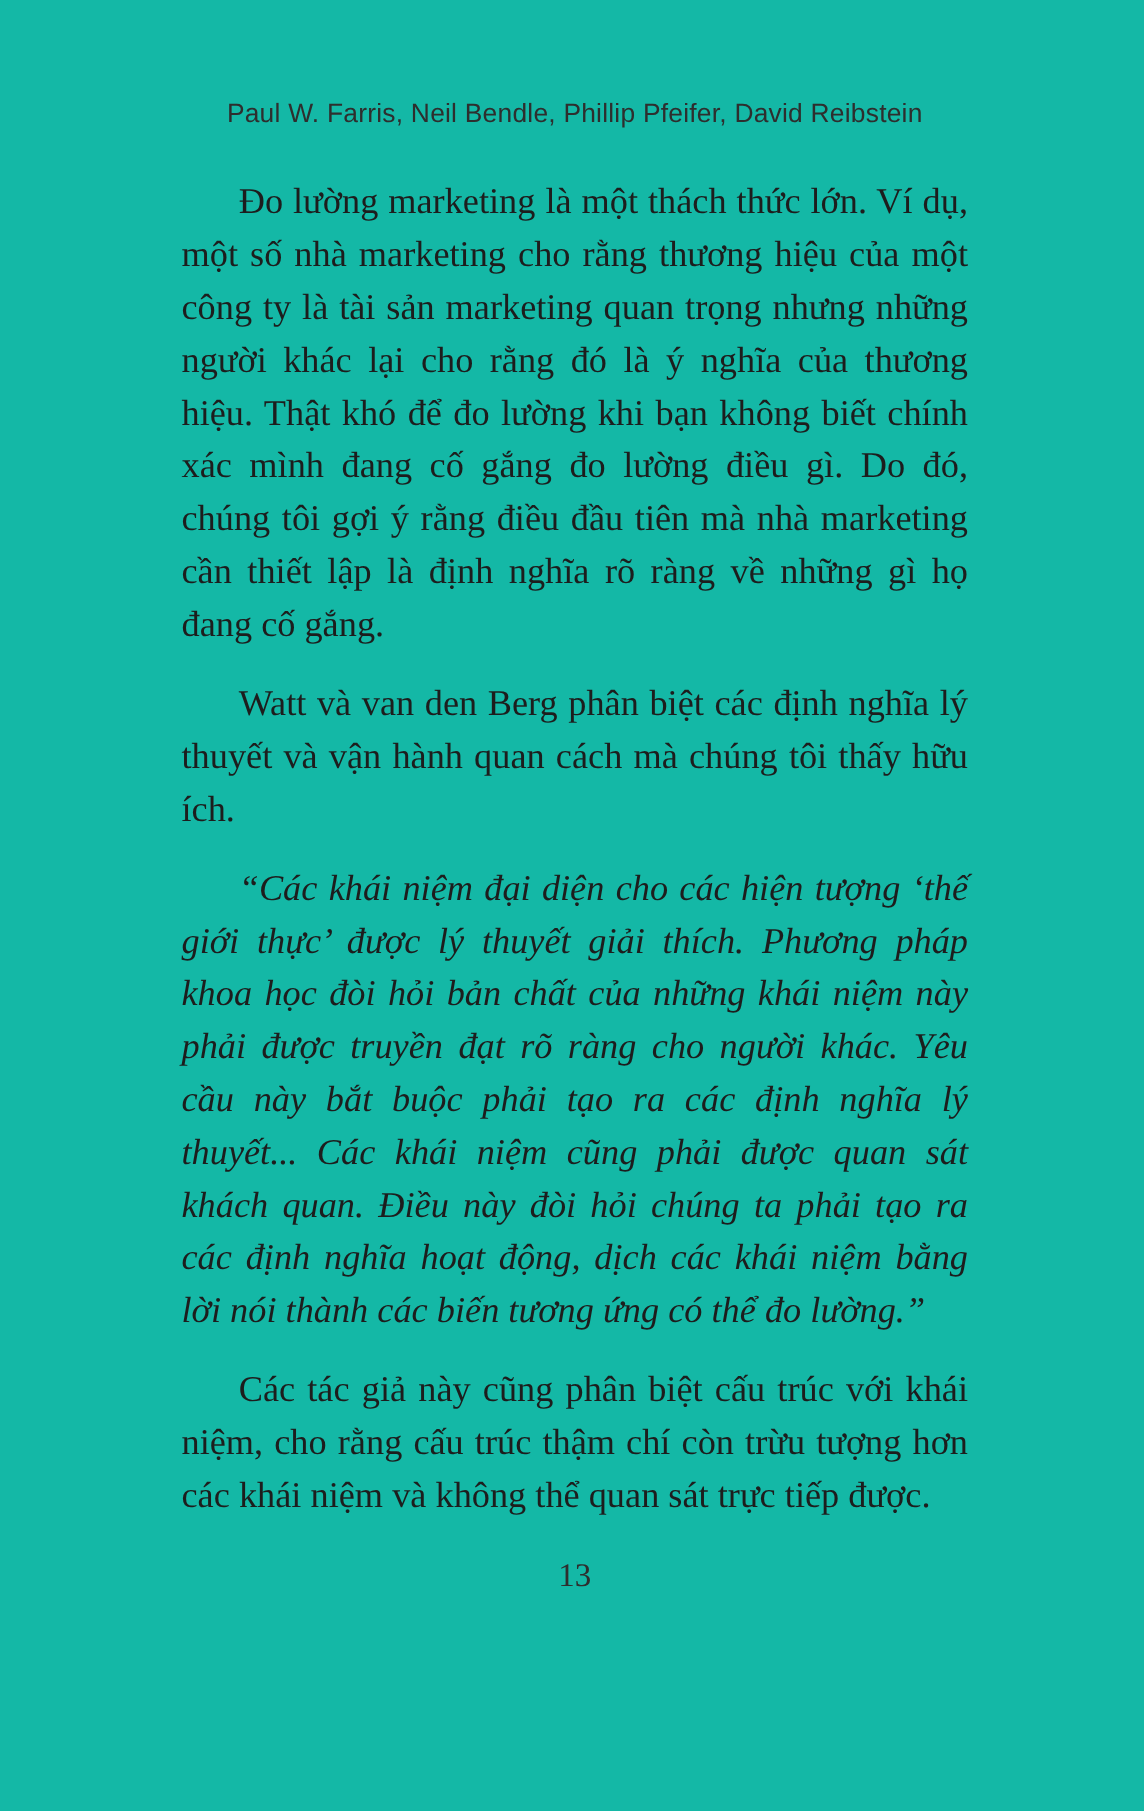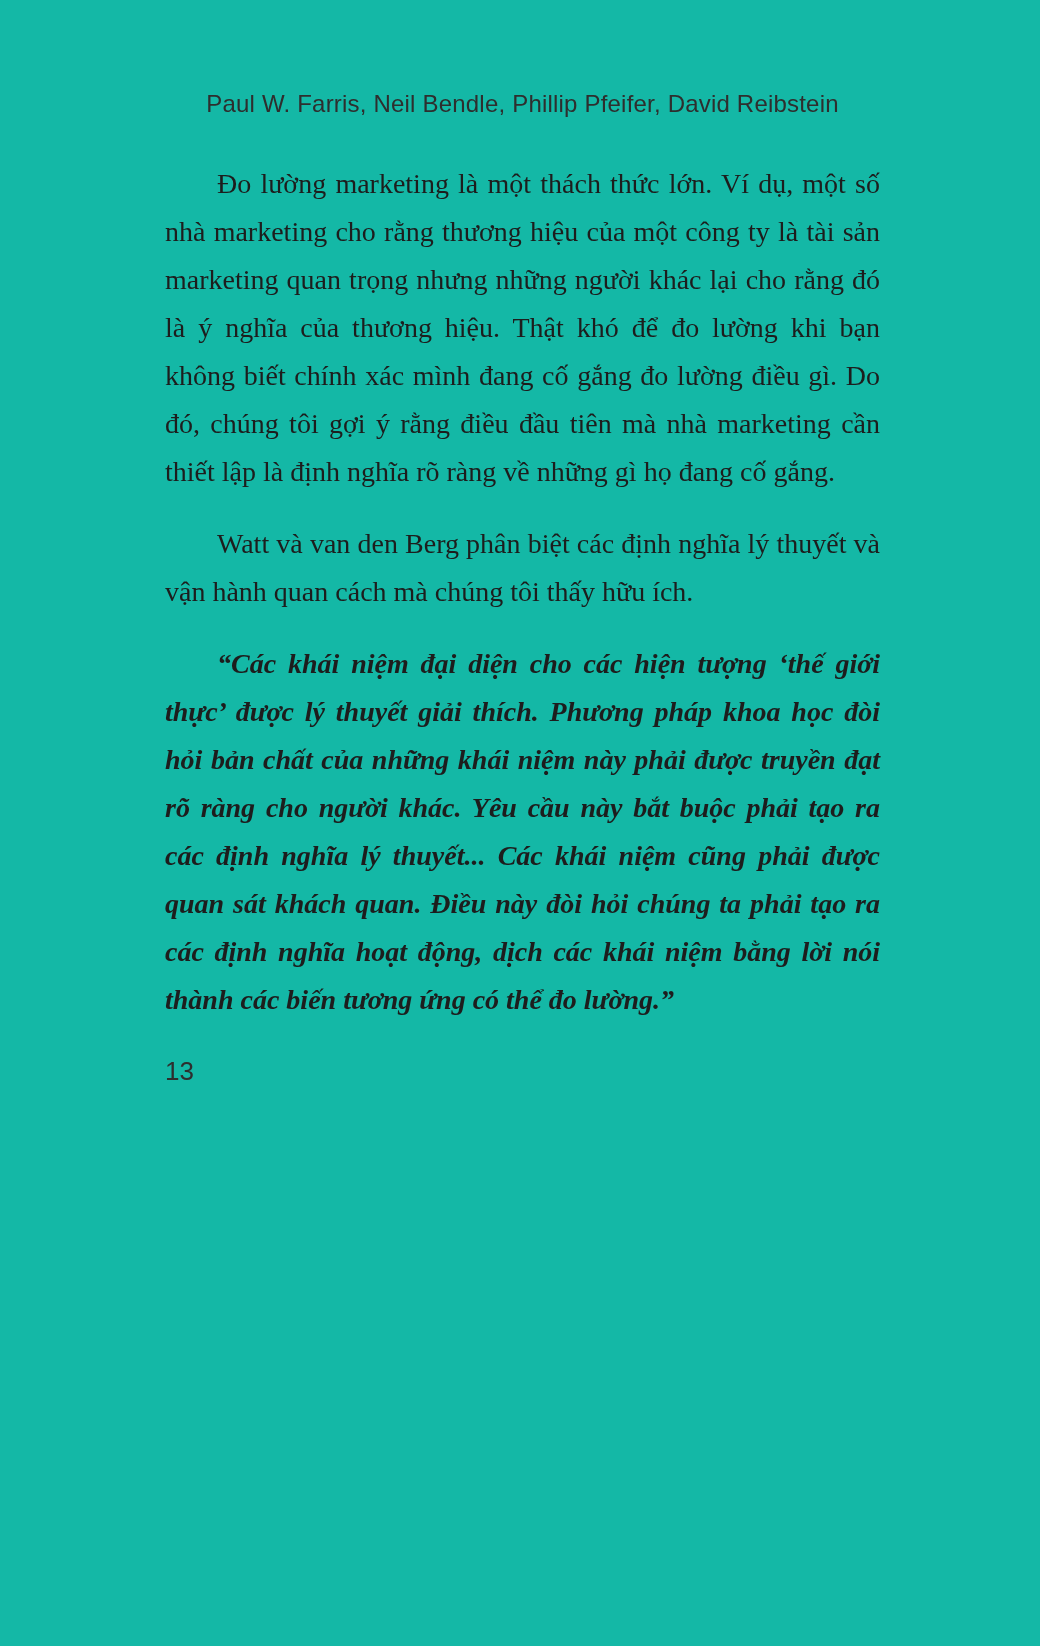--- a/index.html
+++ b/index.html
@@ -34,51 +34,51 @@
   .section-heading {
     font-family: "Liberation Sans", sans-serif;
     font-size: 32px;
     line-height: 40px;
     font-weight: 700;
     color: #161616;
     margin: 0 0 34px 0;
     padding-left: 42px;
   }
   .body-text p {
-    font-size: 28px;
+    font-size: 33px;
     line-height: 48px;
     text-align: justify;
     text-indent: 52px;
     margin: 0 0 24px 0;
     color: #1d1d1d;
   }
   .body-text p.quote {
     font-style: italic;
-    font-weight: bold;
   }
   .page-number {
-    font-family: Liberation Sans, sans-serif;
-    font-size: 26px;
+    font-family: Liberation Serif, serif;
+    font-size: 30px;
     color: #2e2e2e;
-    text-align: left;
+    text-align: center;
     margin-top: 32px;
   }
 </style>
 </head>
 <body>
 
 <div class="page">
 
   <div class="authors">Paul W. Farris, Neil Bendle, Phillip Pfeifer, David Reibstein</div>
 
 
   <div class="body-text">
     <p>Đo lường marketing là một thách thức lớn. Ví dụ, một số nhà marketing cho rằng thương hiệu của một công ty là tài sản marketing quan trọng nhưng những người khác lại cho rằng đó là ý nghĩa của thương hiệu. Thật khó để đo lường khi bạn không biết chính xác mình đang cố gắng đo lường điều gì. Do đó, chúng tôi gợi ý rằng điều đầu tiên mà nhà marketing cần thiết lập là định nghĩa rõ ràng về những gì họ đang cố gắng.</p>
 
     <p>Watt và van den Berg phân biệt các định nghĩa lý thuyết và vận hành quan cách mà chúng tôi thấy hữu ích.</p>
 
     <p class="quote">“Các khái niệm đại diện cho các hiện tượng ‘thế giới thực’ được lý thuyết giải thích. Phương pháp khoa học đòi hỏi bản chất của những khái niệm này phải được truyền đạt rõ ràng cho người khác. Yêu cầu này bắt buộc phải tạo ra các định nghĩa lý thuyết... Các khái niệm cũng phải được quan sát khách quan. Điều này đòi hỏi chúng ta phải tạo ra các định nghĩa hoạt động, dịch các khái niệm bằng lời nói thành các biến tương ứng có thể đo lường.”</p>
 
+    <p>Các tác giả này cũng phân biệt cấu trúc với khái niệm, cho rằng cấu trúc thậm chí còn trừu tượng hơn các khái niệm và không thể quan sát trực tiếp được.</p>
   </div>
 
   <div class="page-number">13</div>
 
 </div>
 
 </body></html>

